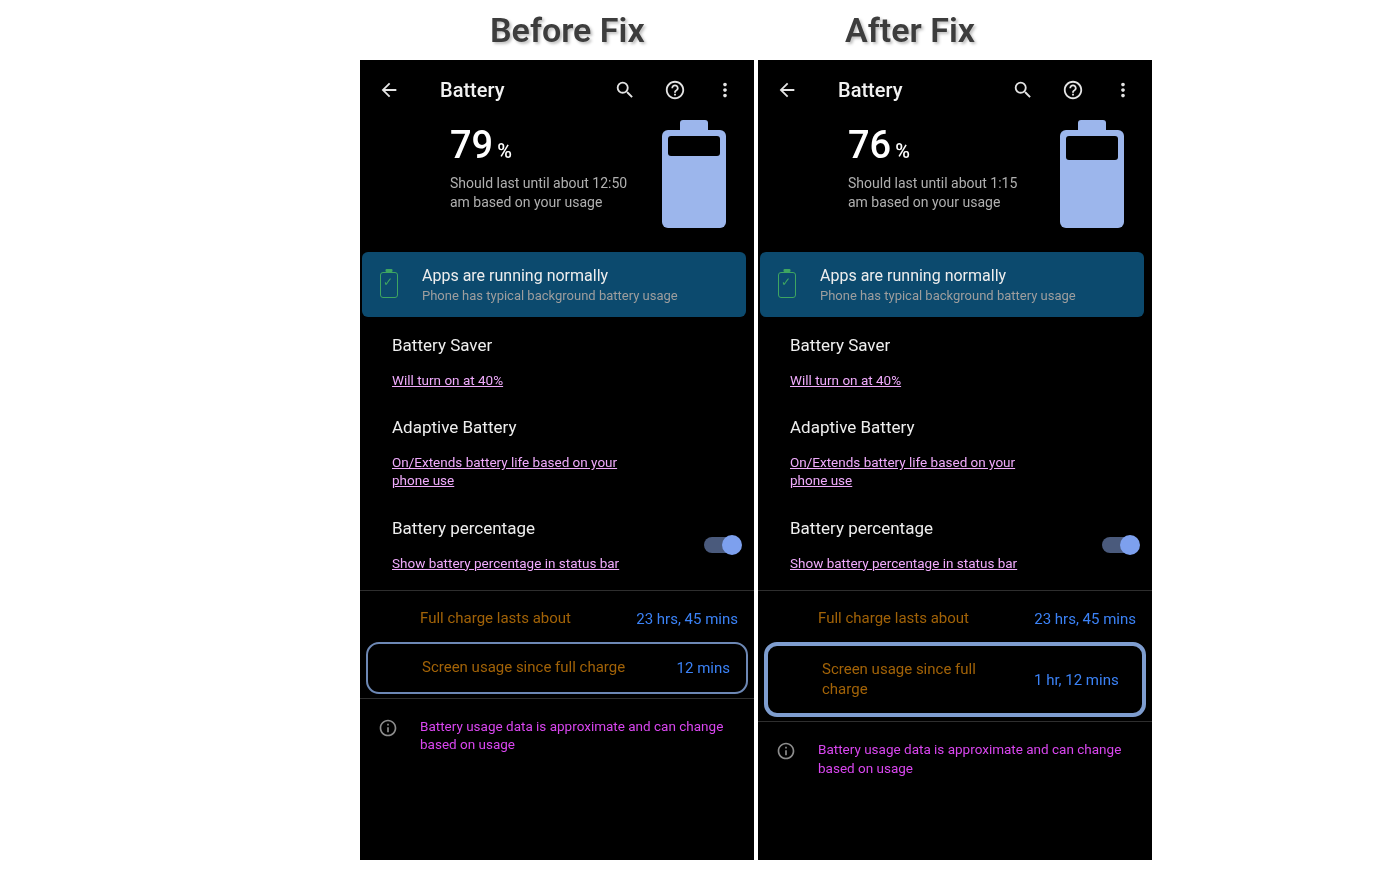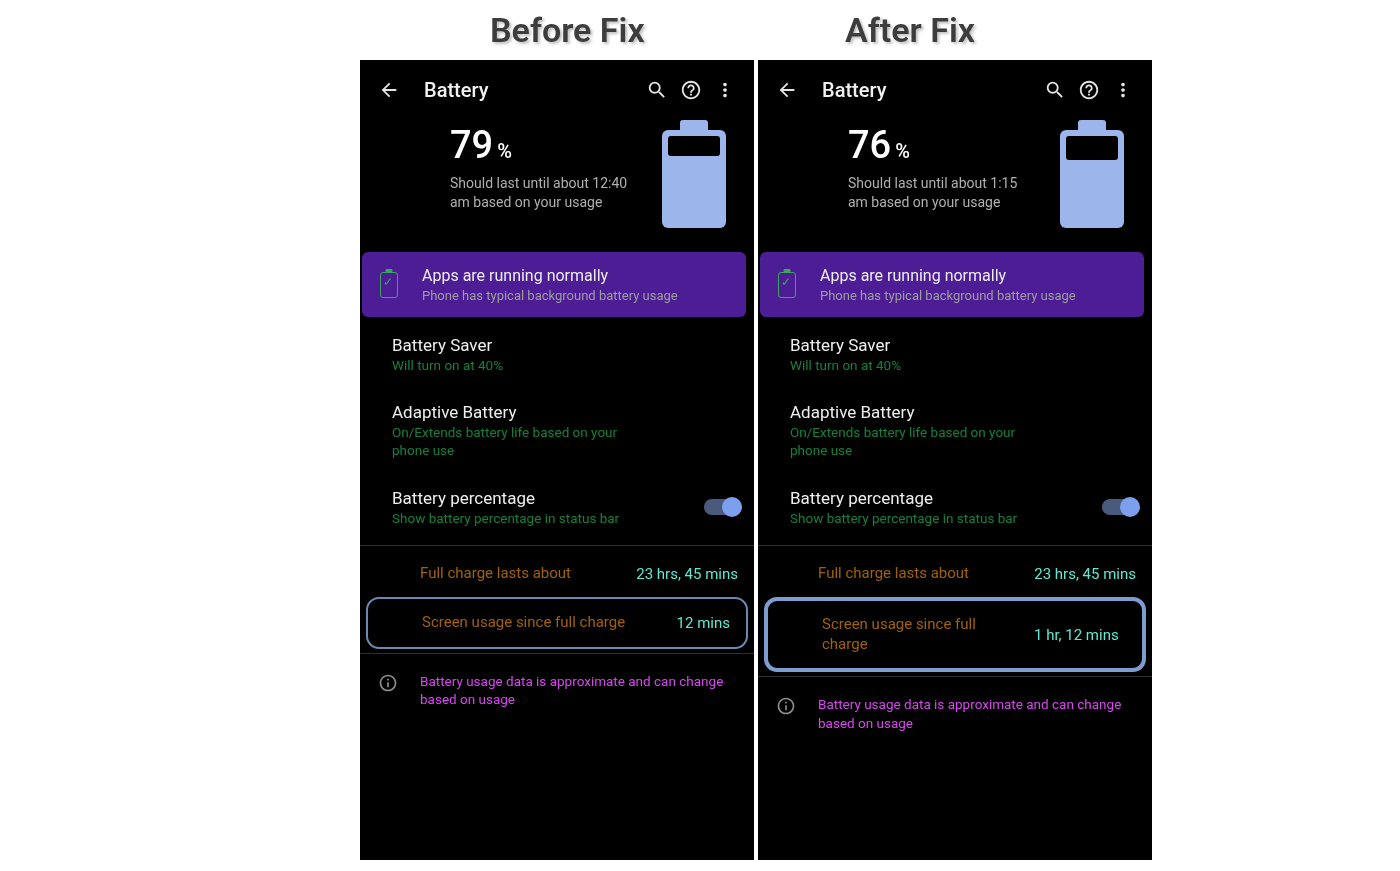--- a/index.html
+++ b/index.html
@@ -28,20 +28,21 @@
     overflow: hidden;
   }
   .phone-before { left: 360px; top: 60px; height: 800px; }
   .phone-after  { left: 758px; top: 60px; height: 800px; }
 
   .appbar {
     display: flex;
     align-items: center;
     height: 60px;
     padding: 0 12px;
+    gap: 16px;
   }
   .appbar .title {
     font-size: 20px;
     font-weight: 500;
     color: #f1f1f1;
     margin-left: 18px;
     flex: 1;
   }
   .icon-btn {
     width: 34px; height: 34px;
@@ -85,21 +86,21 @@
     background: #9cb6ec;
     border-radius: 3px 3px 0 0;
   }
   .battery-icon .drain {
     position: absolute; top: 6px; left: 6px; right: 6px;
     background: #000;
     border-radius: 3px;
   }
 
   .card {
-    background: #4c1d95;
+    background: #0c4a6e;
     border-radius: 6px;
     margin: 8px 8px 4px 2px;
     padding: 14px 16px 14px 60px;
     position: relative;
   }
   .card .card-icon {
     position: absolute; left: 18px; top: 50%; transform: translateY(-50%);
     width: 18px; height: 26px;
     border: 1.5px solid #3ea561;
     border-radius: 3px;
@@ -115,21 +116,21 @@
     color: #3ea561; font-size: 12px;
   }
   .card .t1 { font-size: 16px; color: #eee; }
   .card .t2 { font-size: 13px; color: #9e9e9e; margin-top: 3px; }
 
   .row {
     padding: 14px 16px 14px 32px;
     position: relative;
   }
   .row .t1 { font-size: 17px; color: #eee; }
-  .row .t2 { font-size: 13.5px; color: #15803d; margin-top: 1px; line-height: 1.35; max-width: 260px; }
+  .row .t2 { font-size: 13.5px; color: #f0abfc; margin-top: 16px; line-height: 1.35; max-width: 260px; text-decoration: underline; }
 
   .toggle {
     position: absolute; right: 16px; top: 50%; transform: translateY(-50%);
     width: 34px; height: 16px;
     background: #4a5a7c;
     border-radius: 10px;
   }
   .toggle::after {
     content: "";
     position: absolute; right: -4px; top: -2px;
@@ -139,21 +140,21 @@
   }
 
   .divider { height: 1px; background: #2e2e2e; margin: 4px 0; }
 
   .stat-row {
     display: flex;
     padding: 14px 16px 14px 60px;
     align-items: center;
   }
   .stat-row .label { flex: 1; font-size: 15px; color: #a16207; line-height: 1.3; }
-  .stat-row .val { font-size: 15px; color: #5eead4; margin-left: 12px; }
+  .stat-row .val { font-size: 15px; color: #3b82f6; margin-left: 12px; }
 
   .highlight {
     border: 2px solid #6d88b5;
     border-radius: 13px;
     margin: 0 6px;
   }
   .highlight.thick { border-width: 4px; border-color: #7e9dcf; }
 
   .info-row {
     display: flex;
@@ -193,21 +194,21 @@
           <path d="M12 8c1.1 0 2-.9 2-2s-.9-2-2-2-2 .9-2 2 .9 2 2 2zm0 2c-1.1 0-2 .9-2 2s.9 2 2 2 2-.9 2-2-.9-2-2-2zm0 6c-1.1 0-2 .9-2 2s.9 2 2 2 2-.9 2-2-.9-2-2-2z"></path>
         </svg>
     </div>
   </div>
 
   <div class="hero">
     <div class="hero-text">
       <div class="pct">
         <span>79</span><span class="unit">%</span>
       </div>
-      <div class="estimate">Should last until about 12:40 am based on your usage</div>
+      <div class="estimate">Should last until about 12:50 am based on your usage</div>
     </div>
     <div class="battery-icon">
       <div class="body">
           <div class="drain" style="height:20px"></div>
         </div>
     </div>
   </div>
 
   <div class="card">
     <div class="card-icon"></div>

